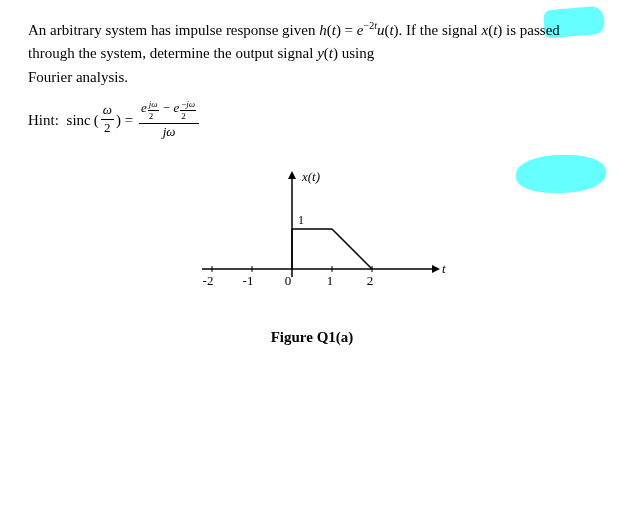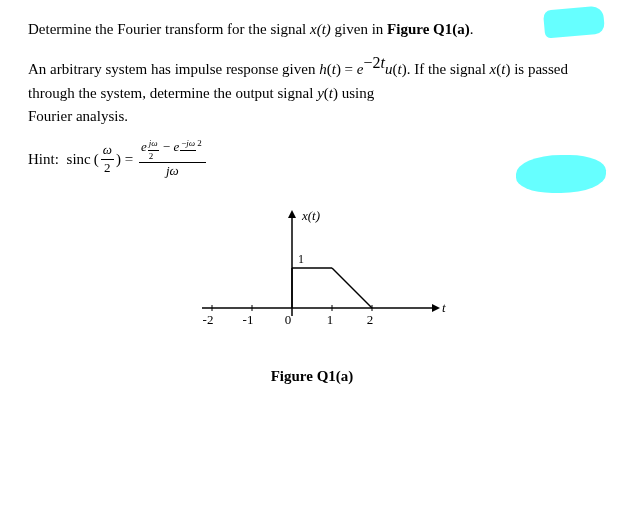--- a/index.html
+++ b/index.html
@@ -91,35 +91,32 @@
       text-align: center;
       font-weight: bold;
       margin-top: 6px;
       font-size: 15px;
     }
     
     .math-inline {
       font-style: italic;
     }
     sup {
-      font-size: 16px;
+      font-size: 10px;
       vertical-align: super;
     }
   </style>
 </head>
 <body>
 
 <div class="highlight-blob blob1" title="highlighted region"></div>
 <div class="highlight-blob blob2" title="highlighted region"></div>
 
 <div class="content">
 
-  <p class="para">
-    Determine the Fourier transform for the signal <span class="math-inline"><i>x</i>(<i>t</i>)</span> given in <span class="bold">Figure Q1(a)</span>.
-  </p>
 
   <p class="para">
     An arbitrary system has impulse response given <i>h</i>(<i>t</i>) = <i>e</i><sup>−2<i>t</i></sup><i>u</i>(<i>t</i>). If the signal
     <i>x</i>(<i>t</i>) is passed through the system, determine the output signal <i>y</i>(<i>t</i>) <span>using</span><br>
     Fourier analysis.
   </p>
 
   <div class="hint-line">
     <span class="hint-text">Hint:&nbsp;</span>
 
@@ -135,21 +132,21 @@
       </span>
       &nbsp;=&nbsp;
       
       <span class="frac" style="font-size:13px;">
         <span class="num">
           <i>e</i><span style="display:inline-flex;flex-direction:column;font-size:9px;vertical-align:super;margin:0 1px;">
               <span style="border-bottom:1px solid #000;padding:0 1px;"><i>j</i><i>ω</i></span>
               <span style="padding:0 1px;">2</span>
             </span>
           −
-          <i>e</i><span style="display:inline-flex;flex-direction:row;font-size:9px;vertical-align:super;margin:0 1px;">
+          <i>e</i><span style="display:inline-flex;flex-direction:column;font-size:9px;vertical-align:super;margin:0 1px;">
               <span style="border-bottom:1px solid #000;padding:0 1px;">−<i>j</i><i>ω</i></span>
               <span style="padding:0 1px;">2</span>
             </span>
         </span>
         <span class="den"><i>j</i><i>ω</i></span>
       </span>
     </span>
   </div>
 
   <div class="graph-container">

